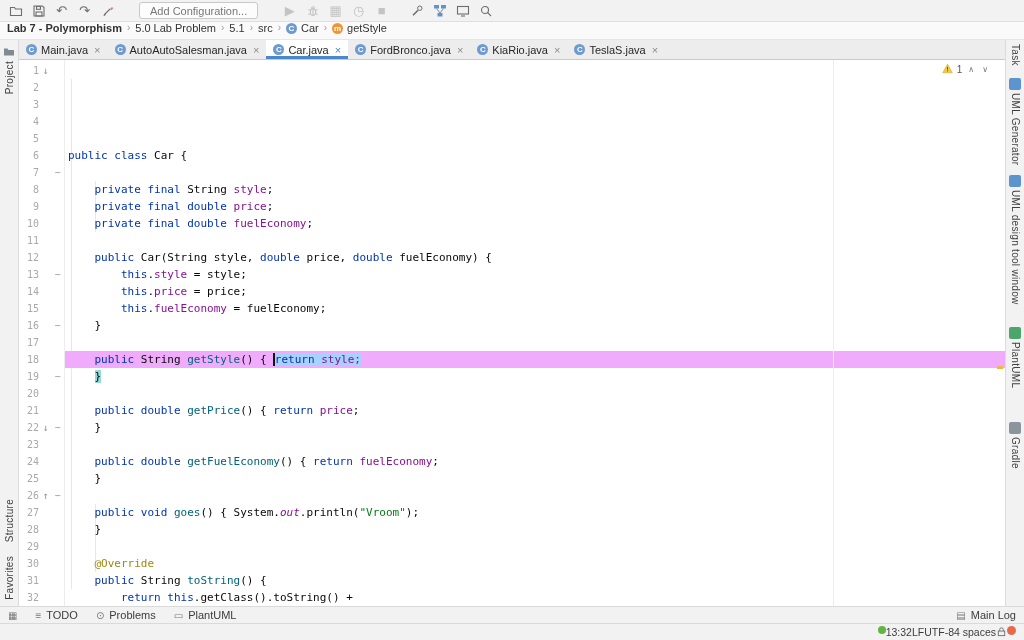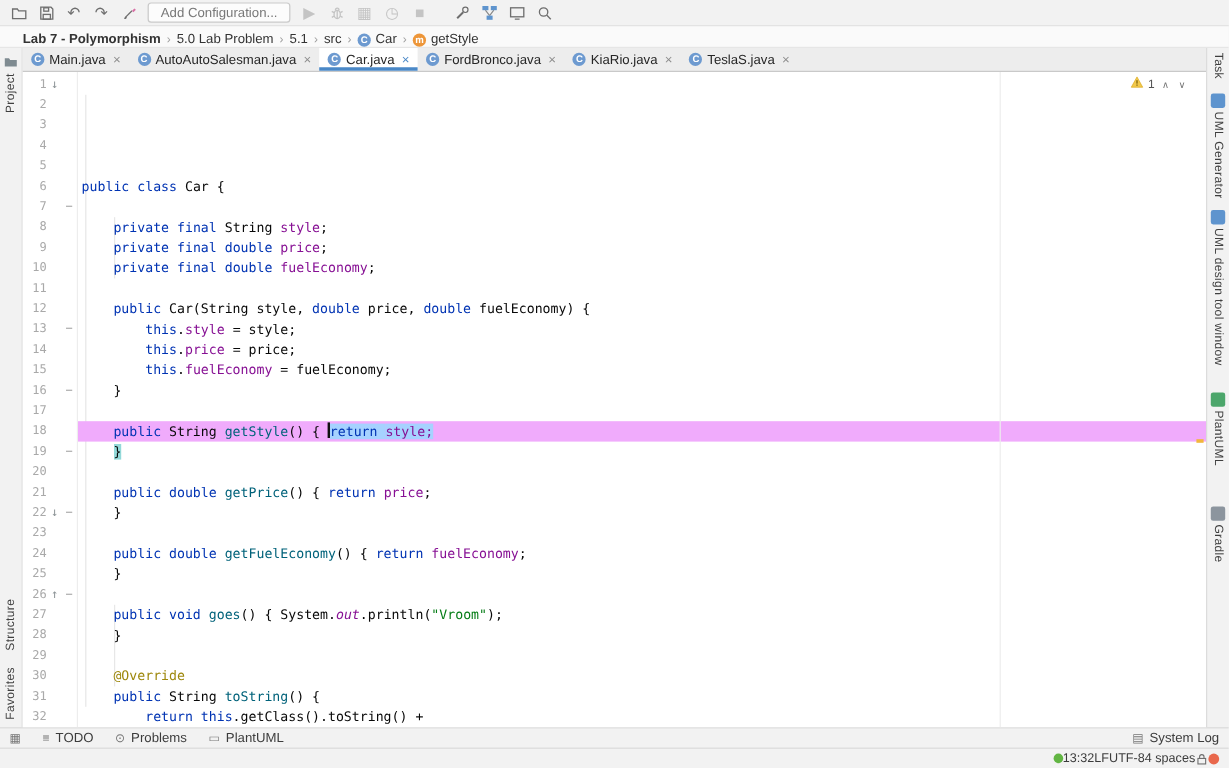--- a/index.html
+++ b/index.html
@@ -6,25 +6,25 @@
   body{width:1024px;height:640px;background:#F2F2F2;font-family:"Liberation Sans","DejaVu Sans",sans-serif;font-size:11px;color:#262626}
   #app{display:flex;flex-direction:column;width:1024px;height:640px}
 
   
   .toolbar{flex:0 0 22px;display:flex;align-items:center;padding:0 4px;background:#F2F2F2;border-bottom:1px solid #DFDFDF;box-sizing:border-box}
   .tb-group{display:flex;align-items:center}
   .ticon{width:23px;height:18px;display:flex;align-items:center;justify-content:center;color:#6E6E6E;font-size:13px;line-height:1;cursor:default}
   .ticon svg{width:14px;height:14px}
   .ticon.disabled{color:#C4C4C4}
   .ticon .glyph{display:block}
-  .run-config{height:17px;box-sizing:border-box;border:1px solid #C9C9C9;border-radius:3px;background:#FCFCFC;color:#787878;font-size:11px;display:flex;align-items:center;padding:0 10px;margin:0 4px}
+  .run-config{height:17px;box-sizing:border-box;border:1px solid #C9C9C9;border-radius:3px;background:#FCFCFC;color:#787878;font-size:11px;display:flex;align-items:center;padding:0 10px;margin:0 20px}
   .tb-right{margin-left:12px}
 
   
-  .breadcrumbs{flex:0 0 18px;display:flex;align-items:flex-end;background:#FAFAFA;border-bottom:1px solid #E6E6E6;padding:0 16px;box-sizing:border-box;color:#333}
+  .breadcrumbs{flex:0 0 18px;display:flex;align-items:flex-start;background:#FAFAFA;border-bottom:1px solid #E6E6E6;padding:0 4px;box-sizing:border-box;color:#333}
   .crumb{display:flex;align-items:center;gap:4px;padding:0 3px;white-space:nowrap}
   .crumb.bold{font-weight:bold}
   .crumb-sep{color:#9E9E9E;margin:0 2px;font-size:10px}
   .ico-class,.ico-method{width:11px;height:11px;border-radius:50%;color:#fff;font-size:8px;font-weight:bold;display:flex;align-items:center;justify-content:center;flex:0 0 auto;font-family:"Liberation Sans",sans-serif}
   .ico-class{background:#6D9AD0}
   .ico-method{background:#ED9639}
 
   
   .main{flex:1;display:flex;min-height:0}
   .strip{width:19px;box-sizing:border-box;background:#F2F2F2;display:flex;flex-direction:column;align-items:center}
@@ -72,21 +72,21 @@
   .inspections svg{width:11px;height:11px}
   .chev{font-size:8px;color:#777;padding:0 2px;cursor:default}
   .stripe-tick{position:absolute;right:2px;width:6px;height:3px;background:#F2B63C;top:306px;z-index:3}
 
   
   .toolstrip{flex:0 0 17px;background:#F2F2F2;border-top:1px solid #DADADA;display:flex;align-items:center;padding:0 8px;box-sizing:border-box;gap:18px;font-size:11px;color:#3C3C3C}
   .tool-item{display:flex;align-items:center;gap:5px;cursor:default}
   .tool-item .ti{color:#777;font-size:10px}
   .tool-right{margin-left:auto}
   .statusbar{flex:0 0 17px;background:#F2F2F2;border-top:1px solid #DADADA;display:flex;align-items:center;padding:0 8px 0 6px;box-sizing:border-box;font-size:10.5px;color:#3C3C3C}
-  .sb-right{margin-left:auto;display:flex;align-items:center;}
+  .sb-right{margin-left:auto;display:flex;}
   .dot{width:8px;height:8px;border-radius:50%;display:inline-block}
   .dot.green{background:#62B543}
   .dot.red{background:#E9684C;width:9px;height:9px}
   .sb-item{cursor:default}
   .sb-icon svg{width:11px;height:11px;display:block}
 </style>
 </head>
 <body>
 
 <div id="app">
@@ -470,21 +470,21 @@
           <span class="ti"><span class="glyph">⊙</span></span>
           <span>Problems</span>
         </div>
         <div class="tool-item">
           <span class="ti"><span class="glyph">▭</span></span>
           <span>PlantUML</span>
         </div>
       </span>
     <div class="tool-item tool-right">
       <span class="ti"><span class="glyph">▤</span></span>
-      <span>System Log</span>
+      <span>Main Log</span>
     </div>
   </div>
 
   <div class="statusbar">
     <div class="sb-right">
       <span class="dot green"></span>
       <span class="sb-item">13:32</span>
       <span class="sb-item">LF</span>
       <span class="sb-item">UTF-8</span>
       <span class="sb-item">4 spaces</span>

